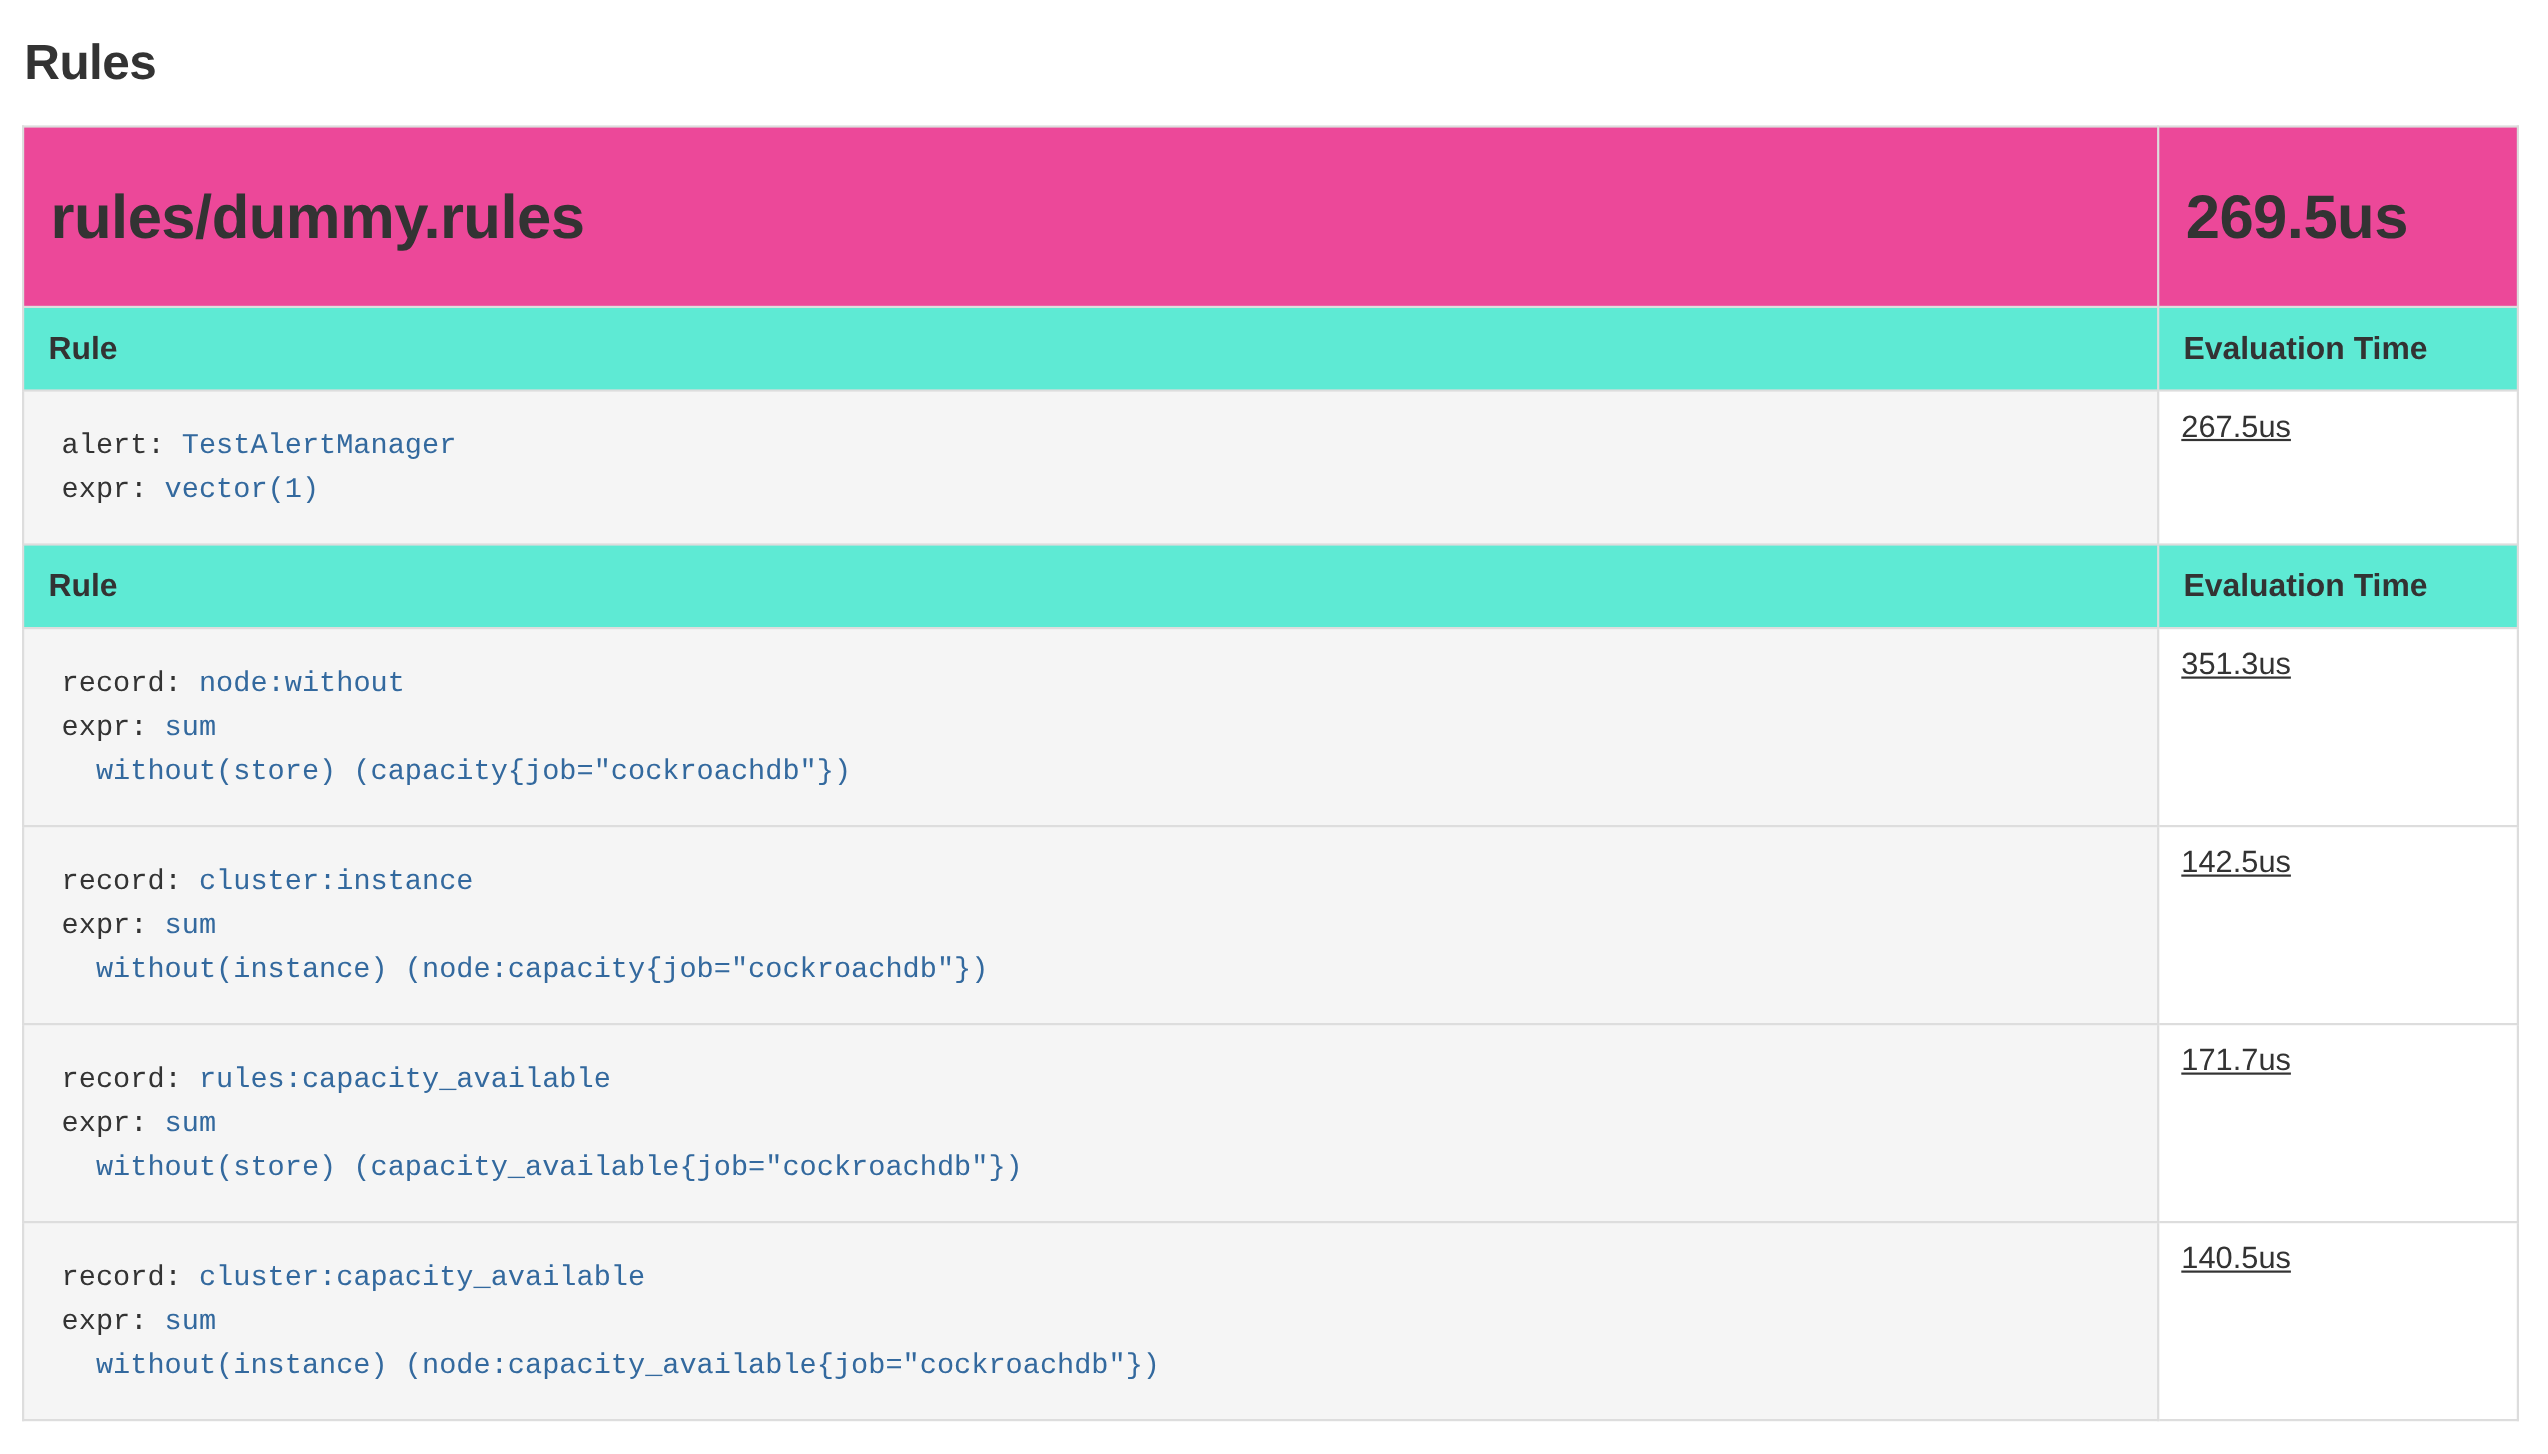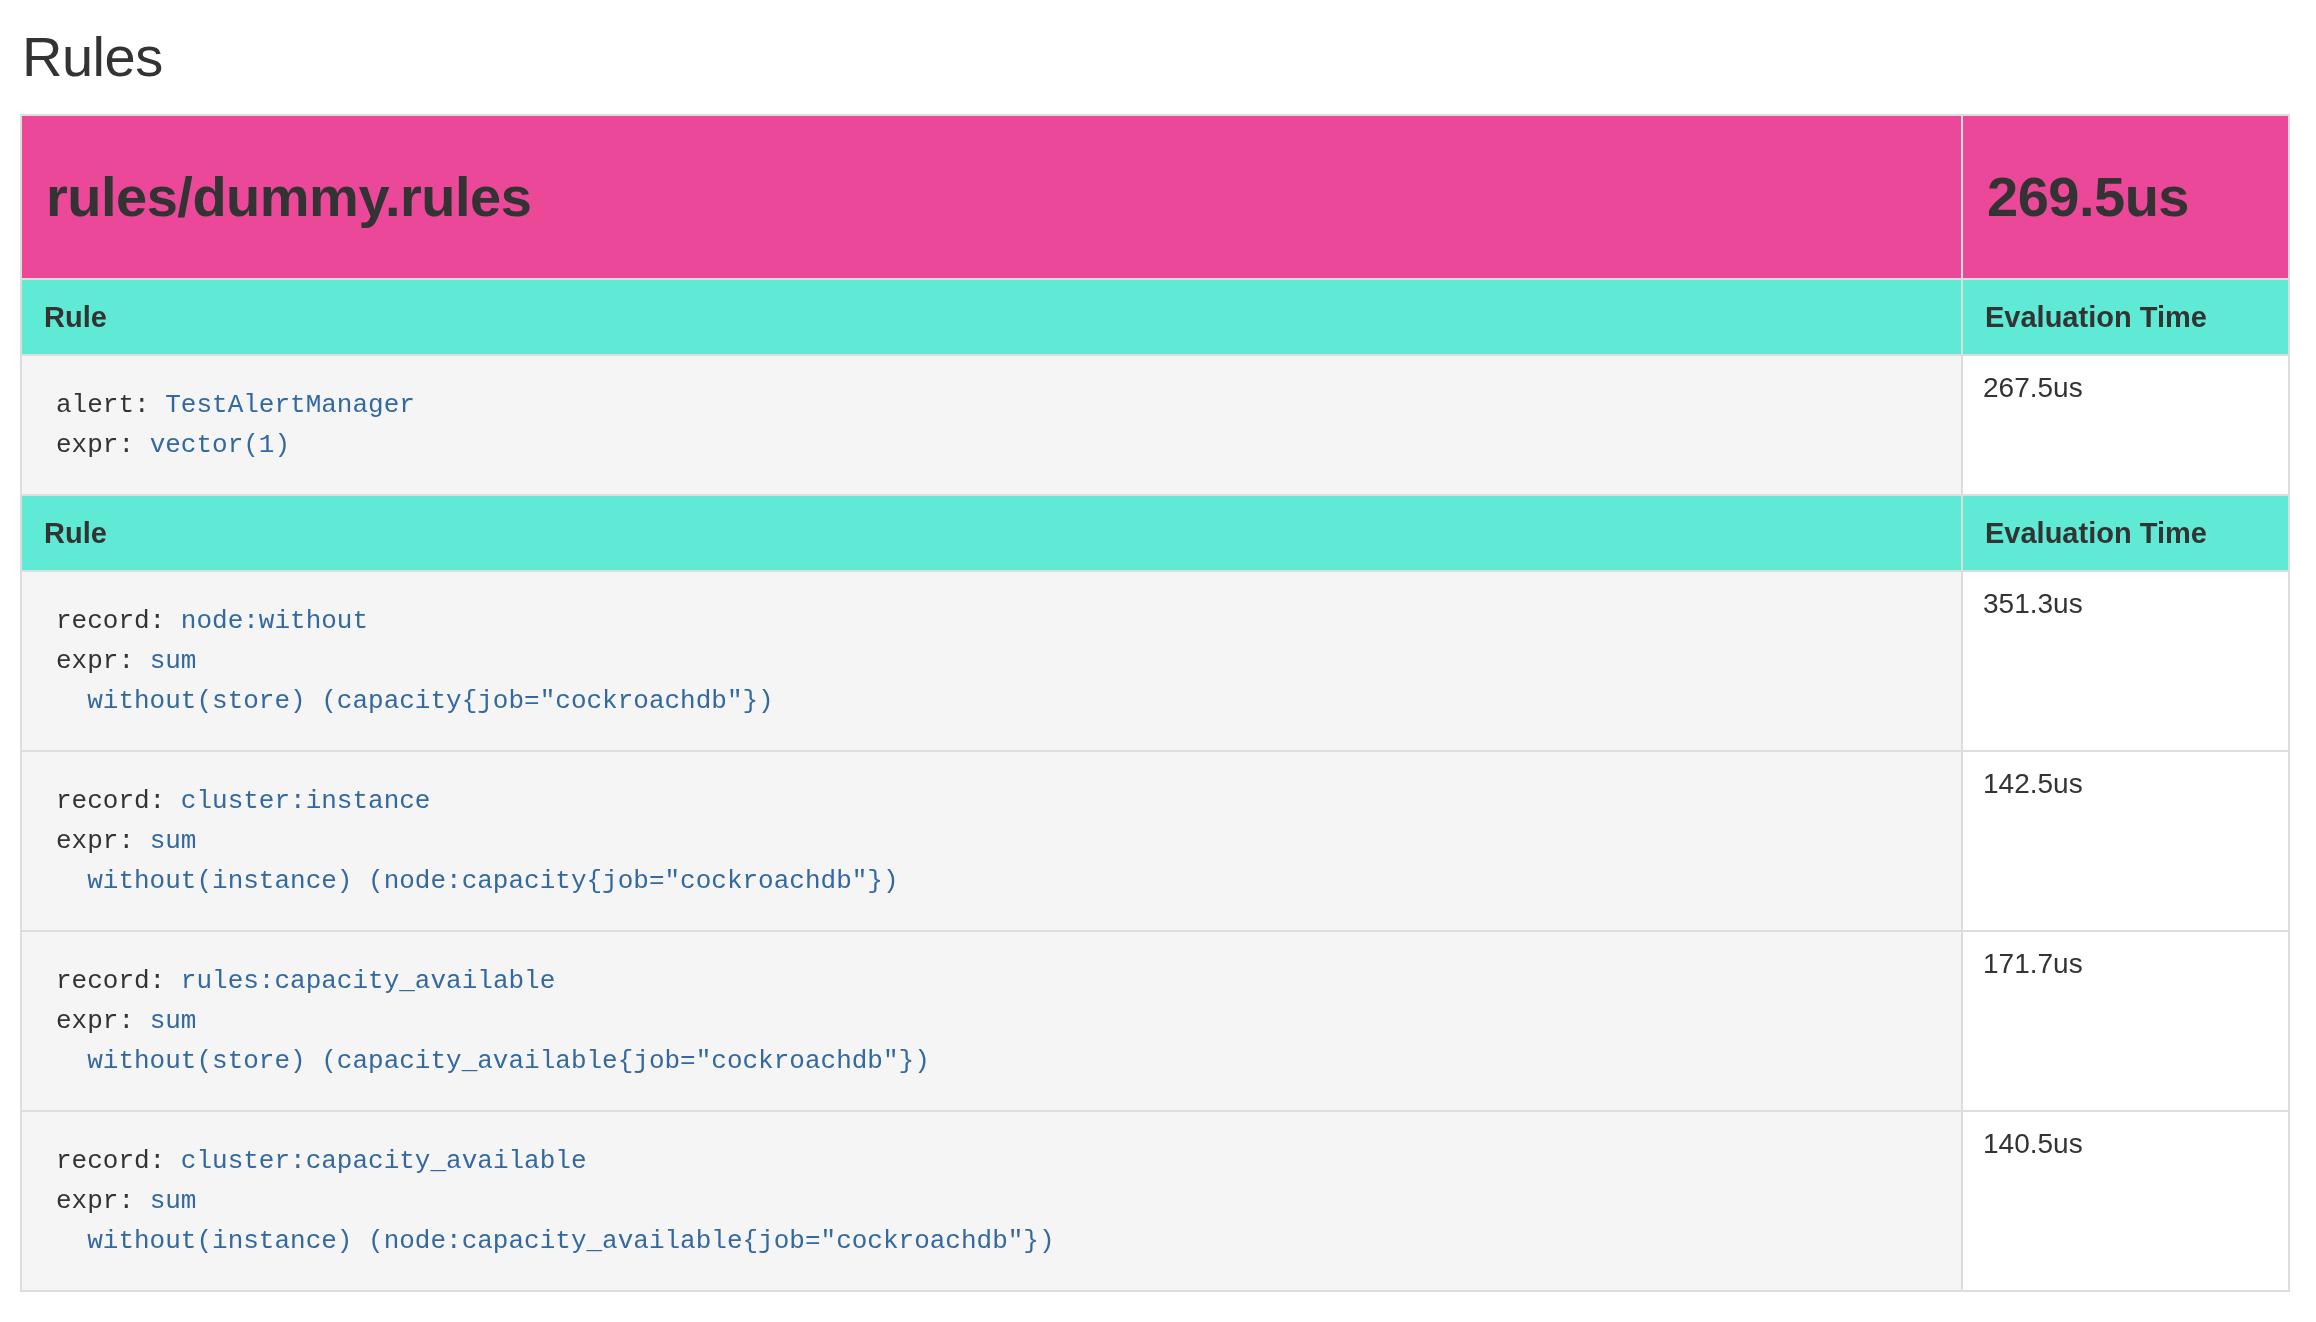--- a/index.html
+++ b/index.html
@@ -10,21 +10,21 @@
   }
   *{box-sizing:border-box;}
   html,body{margin:0;padding:0;background:#ffffff;}
   body{
     width:2316px;height:1322px;overflow:hidden;
     padding:6px 26px 0 20px;
     color:var(--text-color);
     font-family:"Liberation Sans",sans-serif;
   }
   h1.page-title{
-    font-size:56px;line-height:66px;font-weight:400;
+    font-size:45px;line-height:66px;font-weight:700;
     letter-spacing:-0.5px;color:var(--text-color);
     margin:18px 0 24px 2px;
   }
   table.rules-table{
     border-collapse:collapse;
     width:2270px;
     table-layout:fixed;
   }
   col.rule-col{width:auto;}
   col.eval-col{width:327px;}
@@ -66,20 +66,21 @@
   a.code-link{
     color:var(--link-color);
     text-decoration:none;
     cursor:pointer;
   }
   td.eval-value{
     padding:14px 20px;
     font-size:28px;line-height:36px;
     background:#ffffff;
     color:var(--text-color);
+    text-decoration:underline;
   }
 </style>
 </head>
 <body>
 
 <h1 class="page-title">Rules</h1>
 
 <table class="rules-table">
   <colgroup>
     <col class="rule-col">

